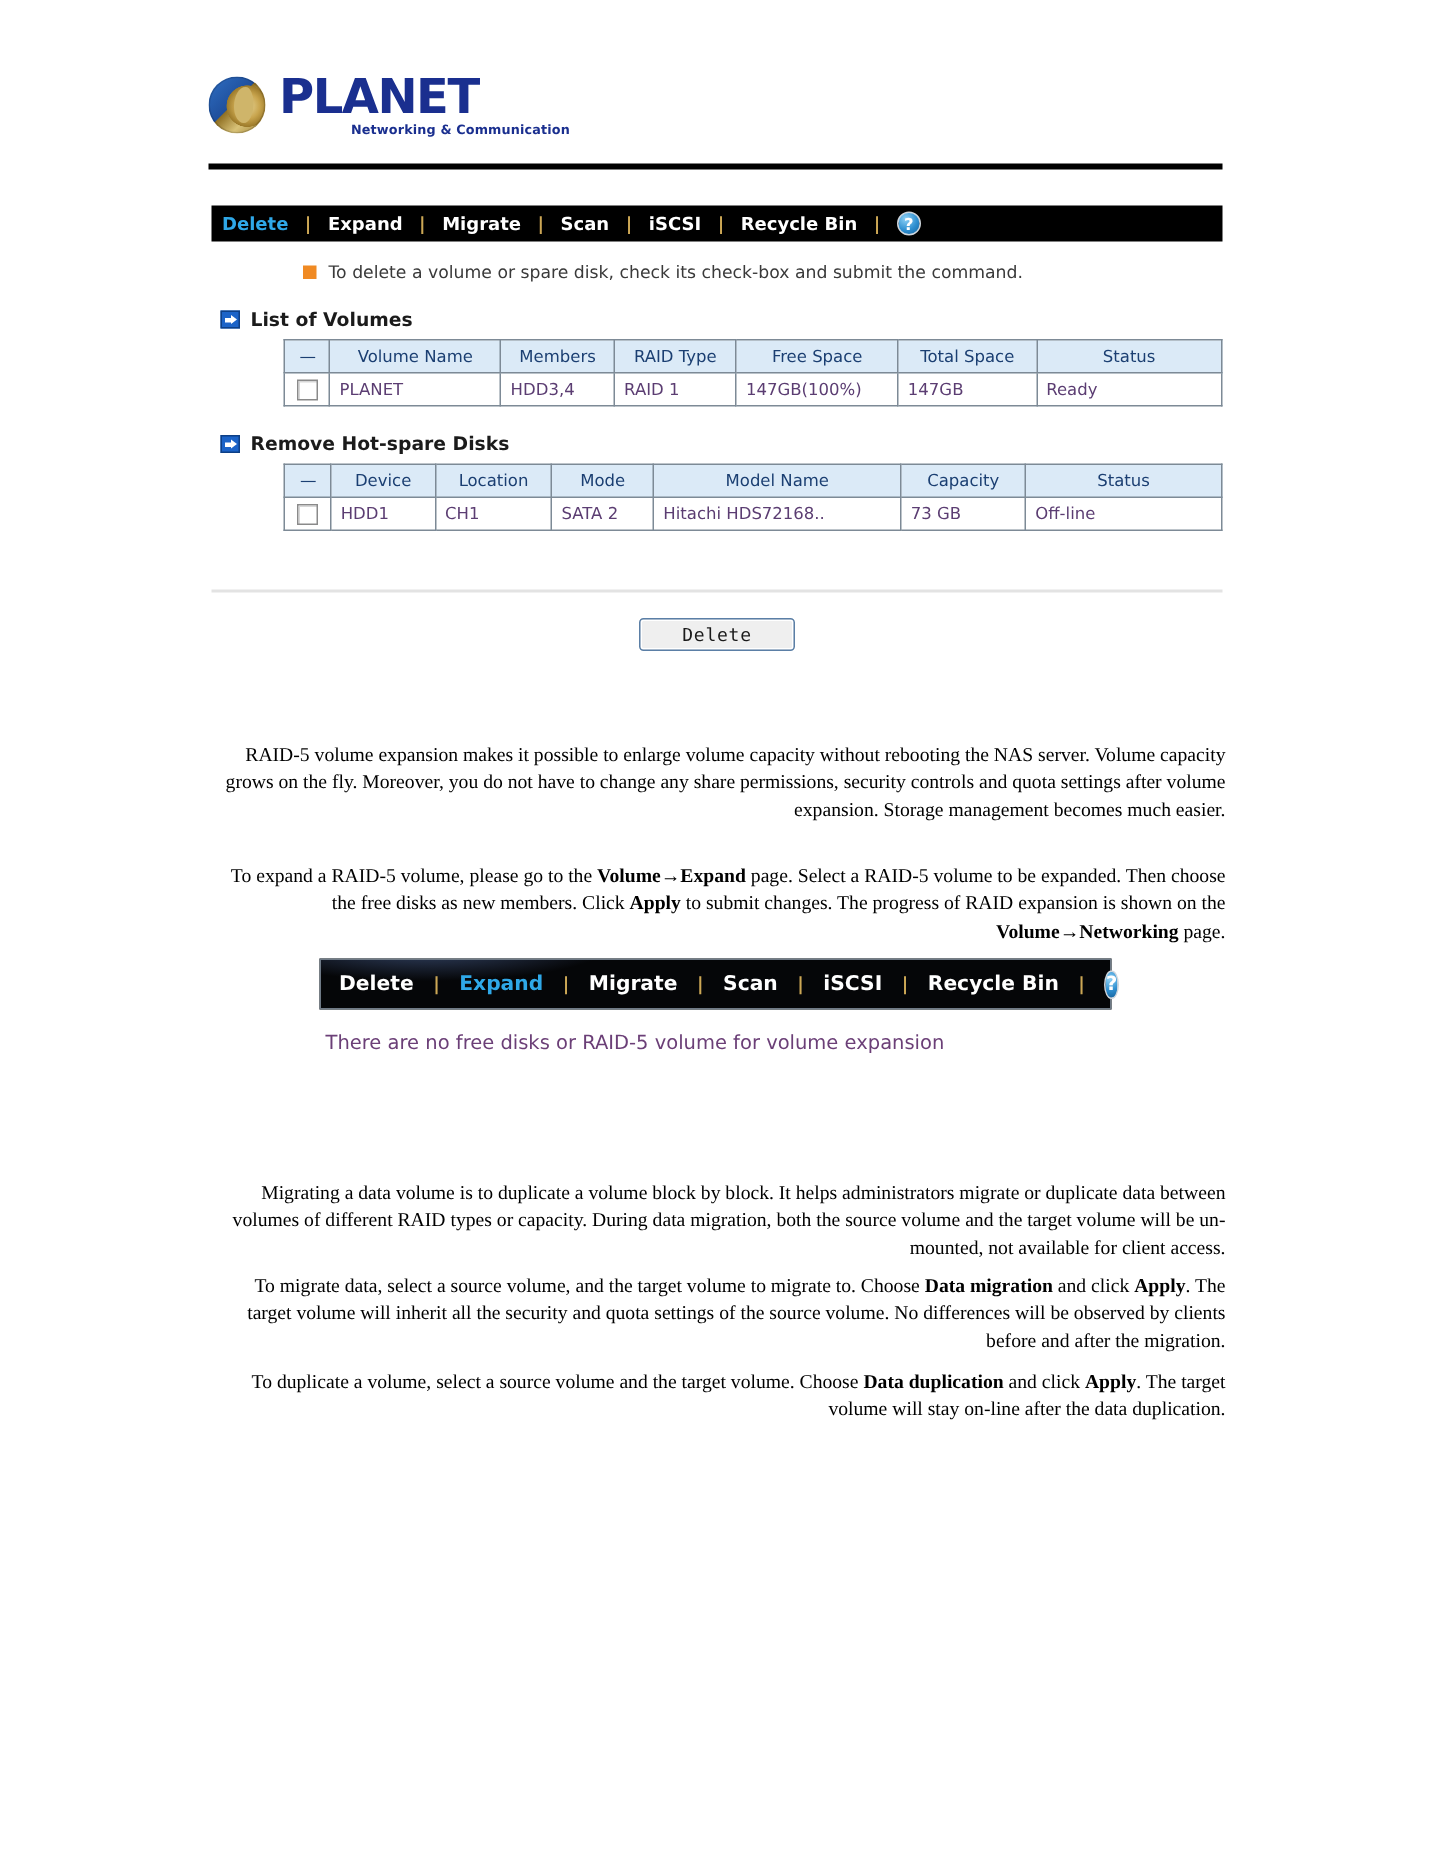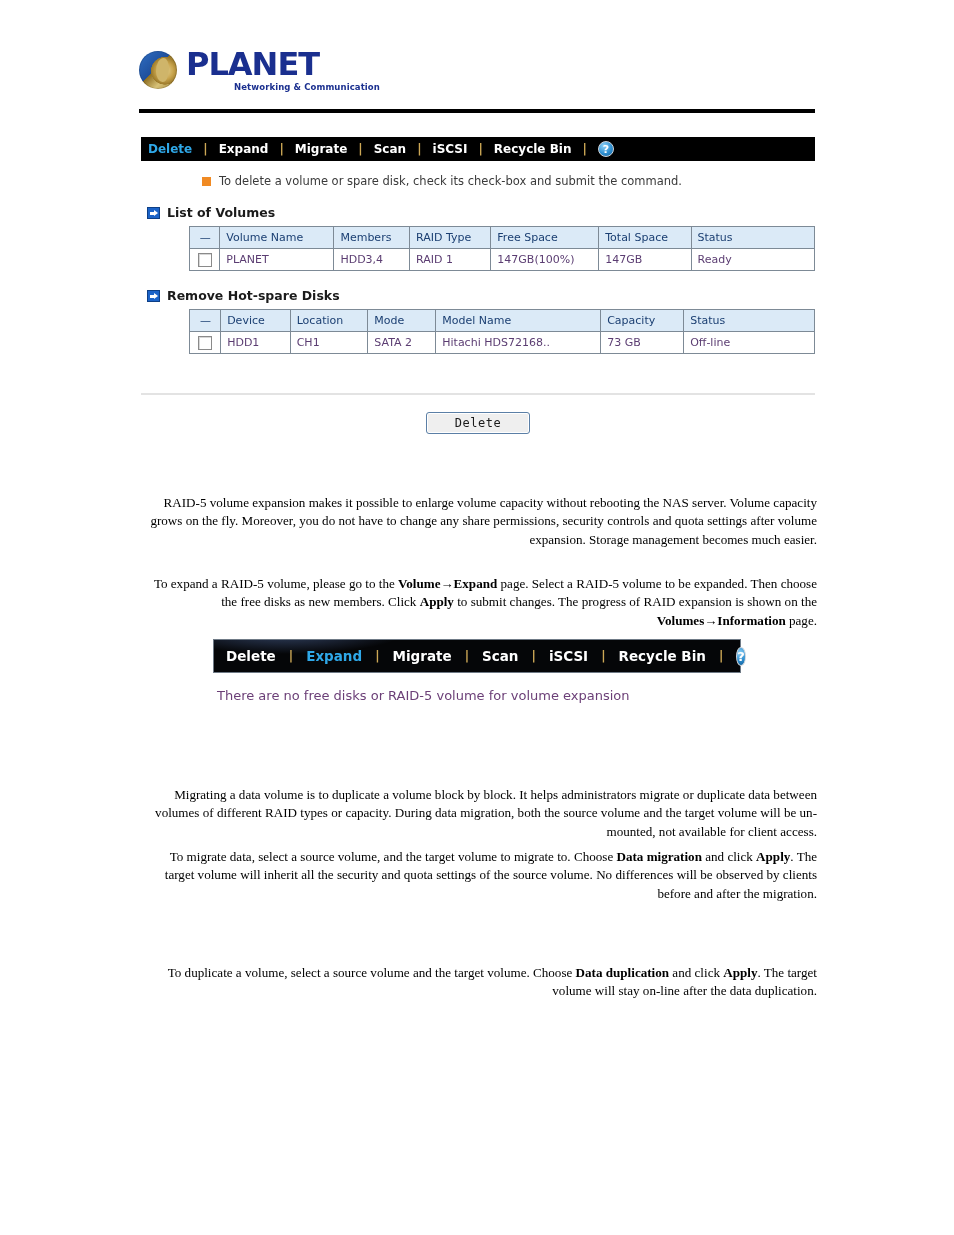--- a/index.html
+++ b/index.html
@@ -222,21 +222,21 @@
     font-family: "DejaVu Sans", sans-serif;
     font-size: 11px;
     height: 21px;
     padding: 0 6px;
     white-space: nowrap;
   }
   .dtable th {
     background: #dbeaf7;
     color: #1b3f72;
     font-weight: normal;
-    text-align: left;
+    text-align: center;
   }
   .dtable td {
     background: #ffffff;
     color: #5b3d72;
     text-align: left;
   }
   .dtable th.cb-col, .dtable td.cb-col {
     width: 26px;
     text-align: center;
     padding: 0 3px;
@@ -423,21 +423,21 @@
     </table>
   </div>
 
   <div class="panel-divider"></div>
 
   <div class="delete-btn-wrap">
     <span class="delete-btn">Delete</span>
   </div>
 
   <p class="doc-p" style="top:494px">RAID-5 volume expansion makes it possible to enlarge volume capacity without rebooting the NAS server. Volume capacity grows on the fly. Moreover, you do not have to change any share permissions, security controls and quota settings after volume expansion. Storage management becomes much easier.</p>
-  <p class="doc-p" style="top:575px"><span>To expand a RAID-5 volume, please go to the </span><b>Volume→Expand</b><span> page. Select a RAID-5 volume to be expanded. Then choose the free disks as new members. Click </span><b>Apply</b><span> to submit changes. The progress of RAID expansion is shown on the </span><b>Volumes→Information</b><span> page.</span></p>
+  <p class="doc-p" style="top:575px"><span>To expand a RAID-5 volume, please go to the </span><b>Volume→Expand</b><span> page. Select a RAID-5 volume to be expanded. Then choose the free disks as new members. Click </span><b>Apply</b><span> to submit changes. The progress of RAID expansion is shown on the </span><b>Volume→Networking</b><span> page.</span></p>
 
   <div class="panel2">
     <div class="toolbar shaded">
       <span class="tb-item">Delete</span>
       <span class="tb-sep">|</span>
       <span class="tb-item active">Expand</span>
       <span class="tb-sep">|</span>
       <span class="tb-item">Migrate</span>
       <span class="tb-sep">|</span>
       <span class="tb-item">Scan</span>
@@ -446,15 +446,15 @@
       <span class="tb-sep">|</span>
       <span class="tb-item">Recycle Bin</span>
       <span class="tb-sep">|</span>
       <span class="help-icon">?</span>
     </div>
     <div class="panel2-msg">There are no free disks or RAID-5 volume for volume expansion</div>
   </div>
 
   <p class="doc-p" style="top:786px">Migrating a data volume is to duplicate a volume block by block. It helps administrators migrate or duplicate data between volumes of different RAID types or capacity. During data migration, both the source volume and the target volume will be un-mounted, not available for client access.</p>
   <p class="doc-p" style="top:848px"><span>To migrate data, select a source volume, and the target volume to migrate to. Choose </span><b>Data migration</b><span> and click </span><b>Apply</b><span>. The target volume will inherit all the security and quota settings of the source volume. No differences will be observed by clients before and after the migration.</span></p>
-  <p class="doc-p" style="top:964px"><span>To duplicate a volume, select a source volume and the target volume. Choose </span><b>Data duplication</b><span> and click </span><b>Apply</b><span>. The target volume will stay on-line after the data duplication.</span></p>
+  <p class="doc-p" style="top:912px"><span>To duplicate a volume, select a source volume and the target volume. Choose </span><b>Data duplication</b><span> and click </span><b>Apply</b><span>. The target volume will stay on-line after the data duplication.</span></p>
 
 </div>
 
 </body></html>

